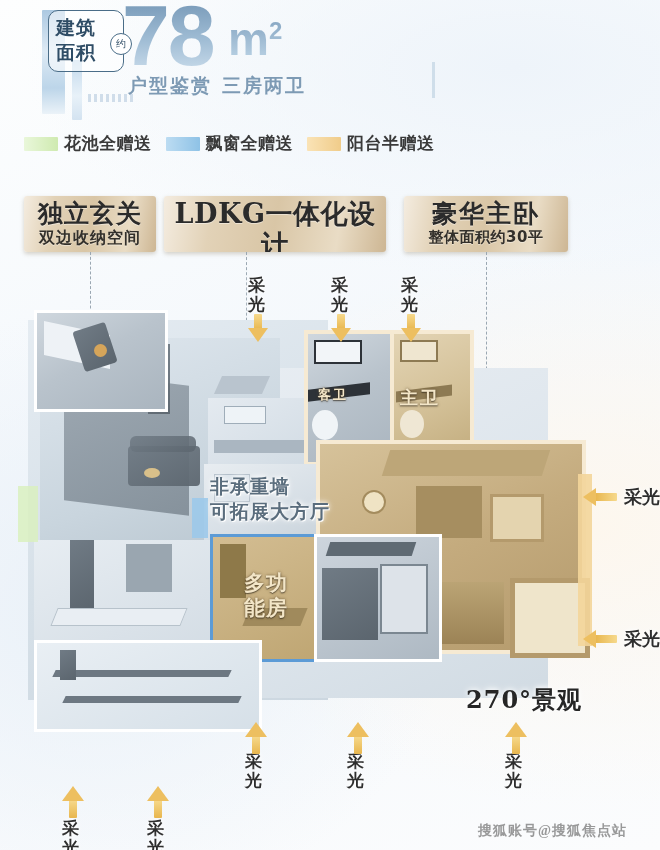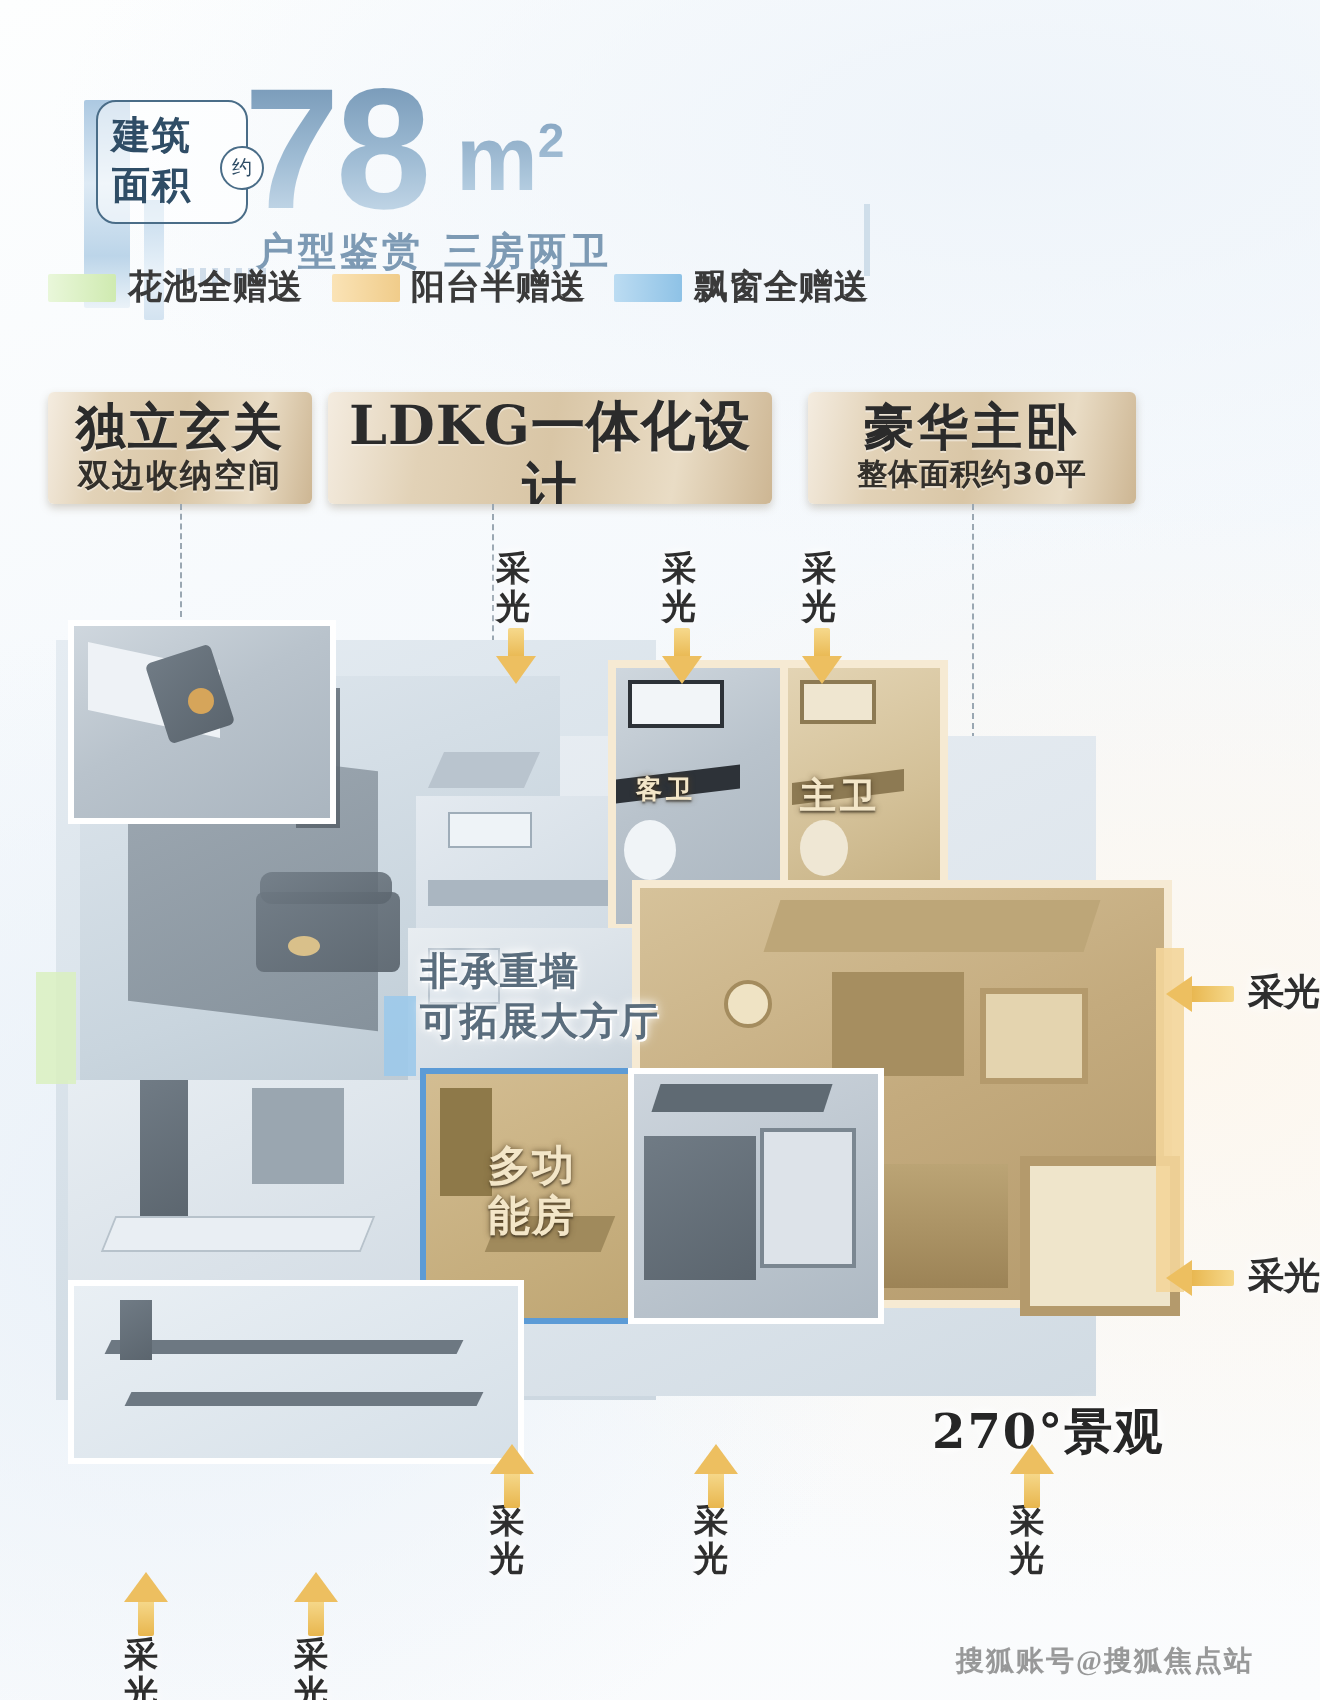--- a/index.html
+++ b/index.html
@@ -10,21 +10,21 @@
   }
   .page{position:absolute;inset:0;overflow:hidden;
     background:
       radial-gradient(ellipse 700px 300px at 78% 8%, #eef4fa 0%, rgba(255,255,255,0) 70%),
       radial-gradient(ellipse 500px 420px at 14% 72%, #eaf1f8 0%, rgba(255,255,255,0) 72%),
       radial-gradient(ellipse 600px 400px at 90% 62%, #fdf7ee 0%, rgba(255,255,255,0) 70%),
       linear-gradient(160deg,#fdfefe 0%,#f4f8fc 45%,#fbfcfd 100%);
   }
 
   
-  .header{position:absolute;left:0;top:0;width:568px;height:122px;margin-top:40px;}
+  .header{position:absolute;left:0;top:0;width:568px;height:122px;}
   .hdr-bars{position:absolute;left:20px;top:8px;width:120px;height:112px;}
   .bar{position:absolute;border-radius:1px;}
   .bar.b1{left:22px;top:2px;width:23px;height:104px;
     background:linear-gradient(180deg,#a8c6e0 0%,#dce9f4 40%,#b9d3e8 75%,#eaf2f8 100%);opacity:.95;}
   .bar.b2{left:52px;top:52px;width:10px;height:60px;
     background:linear-gradient(180deg,#bcd5ea 0%,#e6f0f8 60%,#cfe0ef 100%);opacity:.9;}
   .dots{position:absolute;left:68px;top:86px;width:52px;height:8px;display:flex;gap:3px;}
   .dots i{display:block;width:3px;height:8px;background:#c5d6e5;opacity:.8;}
   .hdr-tag{position:absolute;left:48px;top:10px;width:74px;height:60px;
     border:1.6px solid #4a6d88;border-radius:10px;background:rgba(255,255,255,.55);}
@@ -159,26 +159,26 @@
     </div>
     <div class="hdr-tick"></div>
   </div>
 
   <div class="legend">
     <div class="lg">
       <div class="sw" style="background:linear-gradient(90deg,#e9f7da,#cfeab0)"></div>
       <span>花池全赠送</span>
     </div>
     <div class="lg">
+      <div class="sw" style="background:linear-gradient(90deg,#bcdcf2,#8ec2e6)"></div>
+      <span>飘窗全赠送</span>
+    </div>
+    <div class="lg">
       <div class="sw" style="background:linear-gradient(90deg,#fae3b6,#f0cc8a)"></div>
       <span>阳台半赠送</span>
-    </div>
-    <div class="lg">
-      <div class="sw" style="background:linear-gradient(90deg,#bcdcf2,#8ec2e6)"></div>
-      <span>飘窗全赠送</span>
     </div>
   </div>
 
   <div class="plaque" id="plq0">
     <div class="pa">独立玄关</div>
     <div class="pb">双边收纳空间</div>
   </div>
   <div class="plaque" id="plq1">
     <div class="pa">LDKG一体化设计</div>
 
@@ -267,21 +267,21 @@
     <div class="blk" style="left:174px;top:220px;width:16px;height:40px;background:#9cc9ea;opacity:.9;"></div>
 
     <div class="blk" style="left:560px;top:196px;width:14px;height:172px;background:#f3d59a;opacity:.9;"></div>
 
     <div class="note" style="left:192px;top:196px;font-size:19px;line-height:25px;">
       <div>非承重墙</div>
       <div>可拓展大方厅</div>
     </div>
   </div>
 
-  <div class="vw" style="left:466px;top:684px;margin-top:16px;">270°景观</div>
+  <div class="vw" style="left:466px;top:684px;">270°景观</div>
 
   <div class="dl down" style="left:248px;top:276px;">
     <div class="txt">采光</div>
     <div class="ar">
         <div class="stem"></div>
         <div class="head"></div>
       </div>
   </div>
   <div class="dl down" style="left:331px;top:276px;">
     <div class="txt">采光</div>

